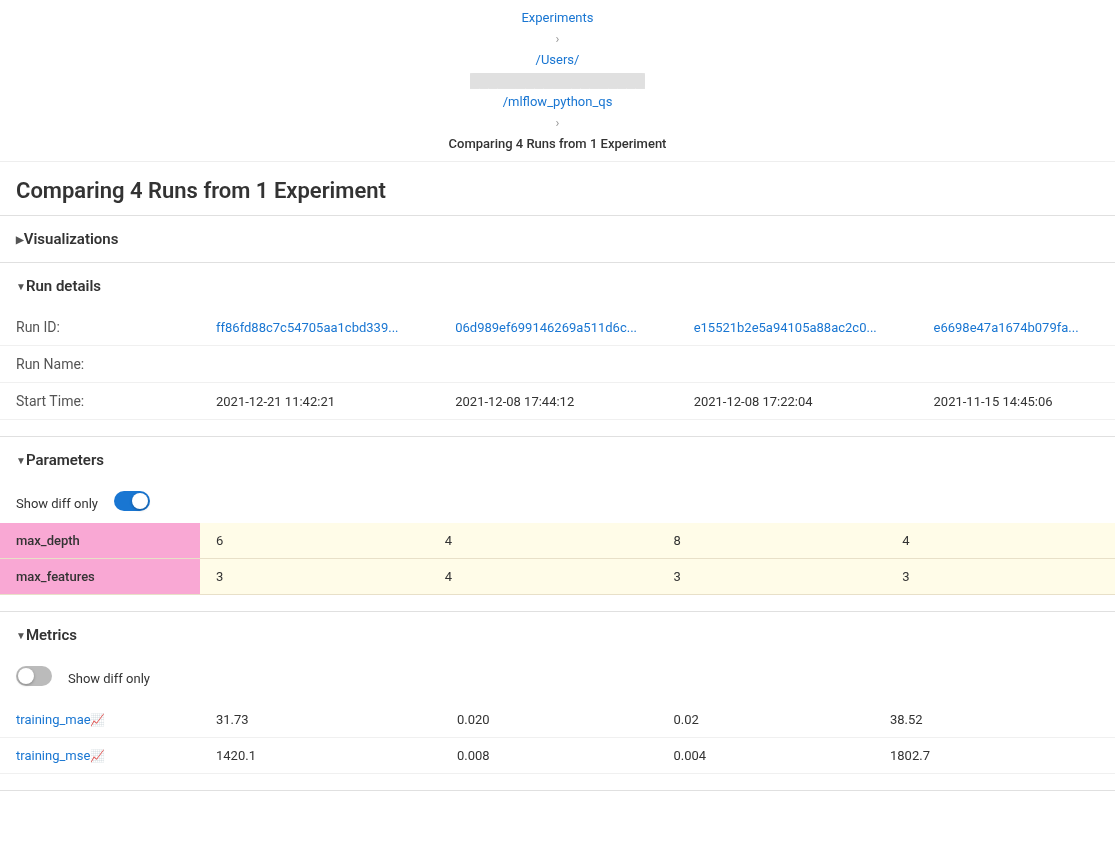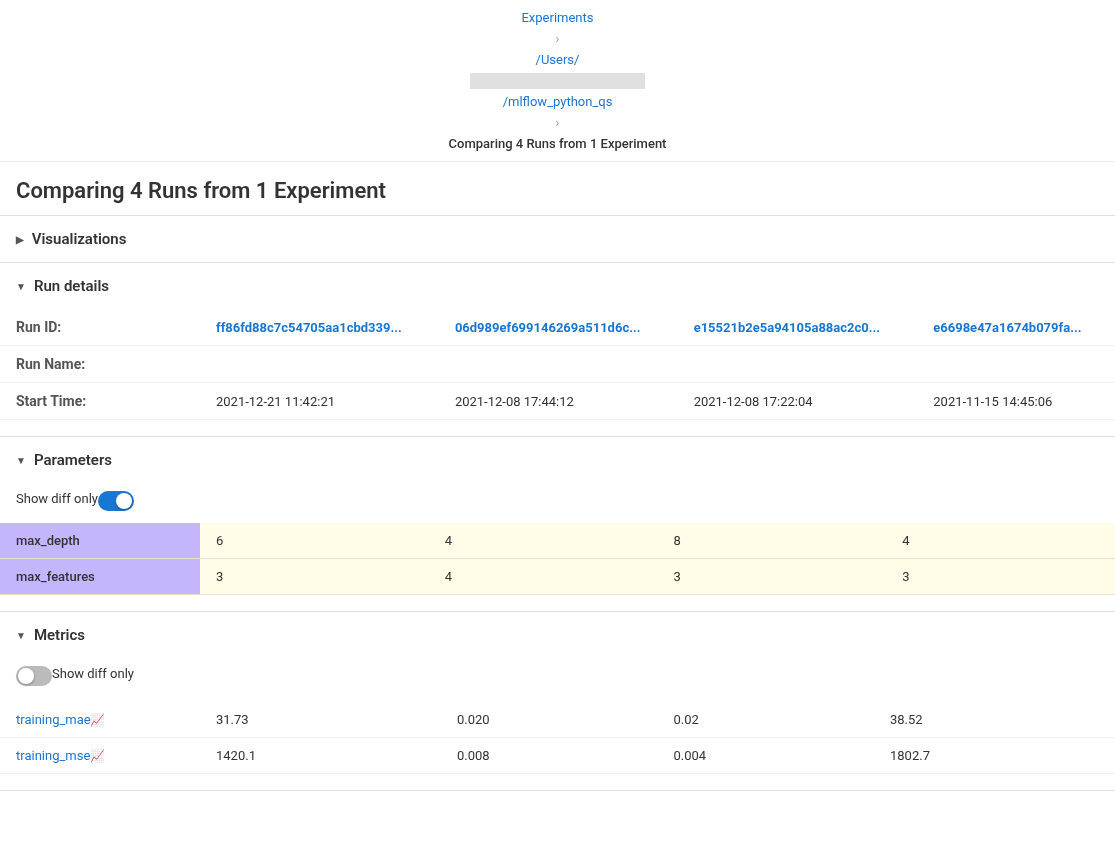--- a/index.html
+++ b/index.html
@@ -34,21 +34,20 @@
       border-bottom: 1px solid #e0e0e0;
     }
 
     .section {
       border-bottom: 1px solid #e0e0e0;
     }
 
     .section-header {
       display: flex;
       align-items: center;
-      gap: 8px;
       padding: 14px 16px;
       cursor: pointer;
       font-size: 15px;
       font-weight: 600;
     }
     .chevron {
       font-size: 10px;
       color: #555;
     }
     .chevron.down::before { content: "▼"; }
@@ -64,37 +63,36 @@
       border-collapse: collapse;
     }
     .details-table td {
       padding: 10px 16px;
       border-bottom: 1px solid #f0f0f0;
       vertical-align: middle;
     }
     .details-table .label-col {
       width: 200px;
       color: #555;
-      font-weight: 700;
+      font-weight: 400;
     }
     .details-table .value-col {
       color: #1976d2;
       font-size: 13px;
-      font-weight: bold;
     }
     .details-table .plain-col {
       color: #333;
       font-size: 13px;
     }
 
     
     .toggle-row {
       display: flex;
-      align-items: flex-start;
-      gap: 0;
+      align-items: flex-end;
+      gap: 16px;
       padding: 8px 16px 12px 16px;
     }
     .toggle-label {
       font-size: 13px;
       color: #333;
     }
 
     
     .toggle-switch {
       position: relative;
@@ -132,21 +130,21 @@
     .params-table tr {
       border-bottom: 1px solid #e8e0c8;
     }
     .params-table td {
       padding: 10px 16px;
       background: #fffce8;
       font-size: 13px;
       color: #333;
     }
     .params-table td:first-child {
-      background: #c4b5fd;
+      background: #f9a8d4;
       font-weight: 500;
       color: #333;
       width: 200px;
     }
 
     
     .metrics-table {
       width: 100%;
       border-collapse: collapse;
       margin-top: 4px;

